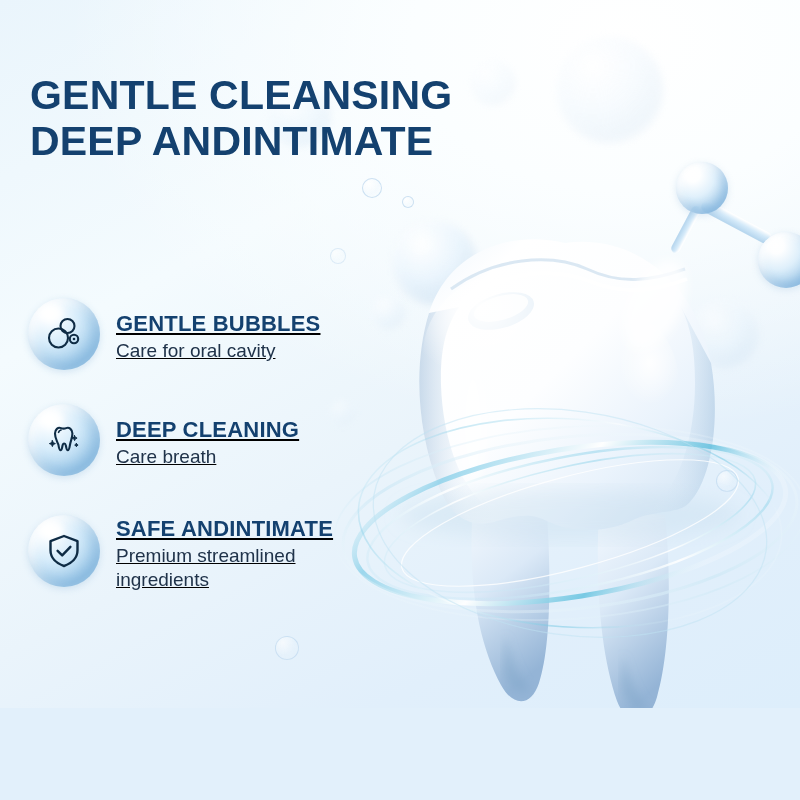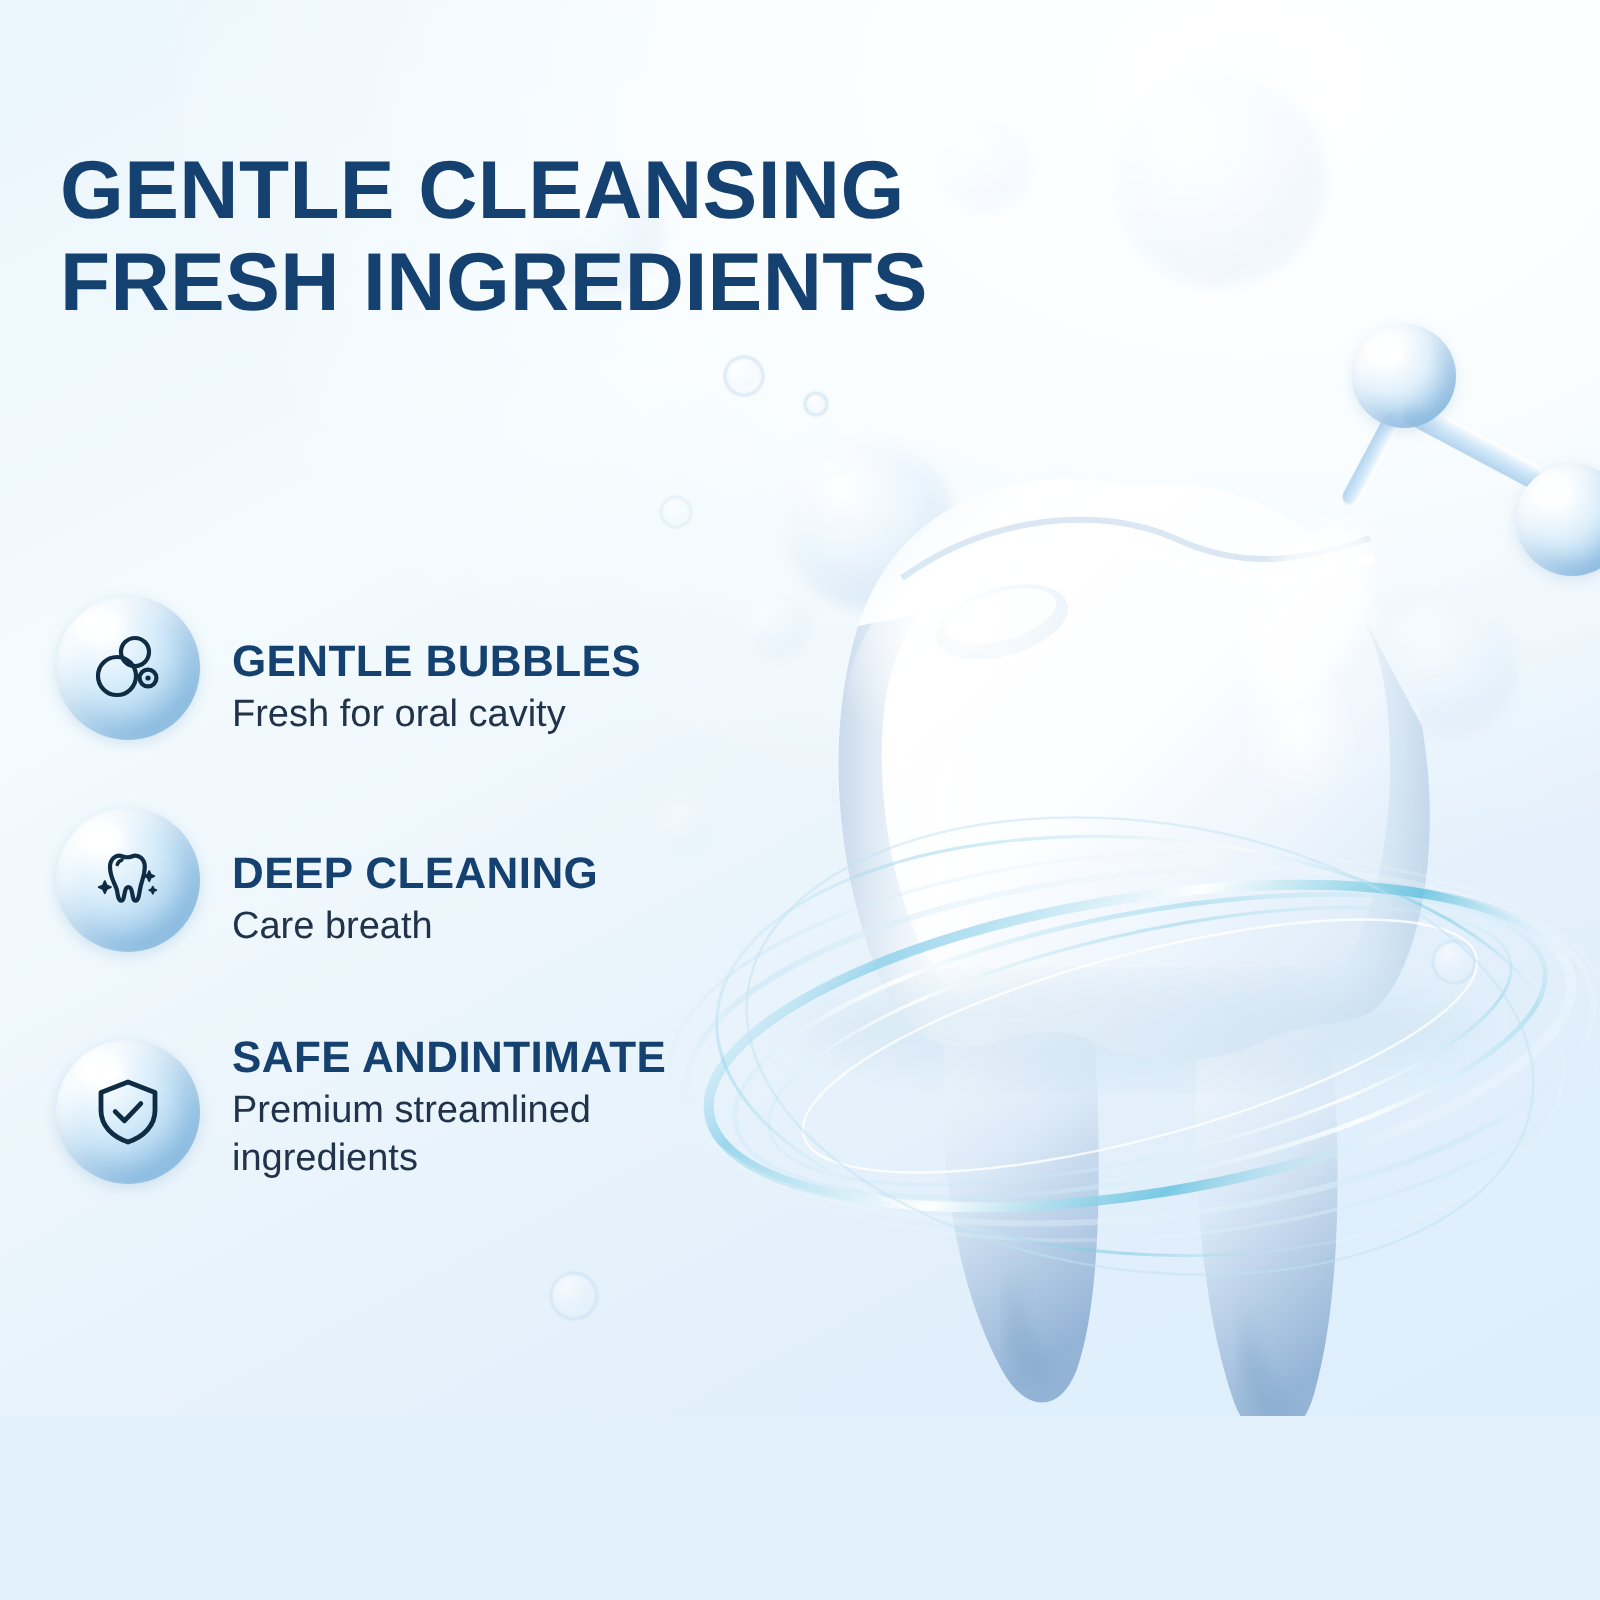--- a/index.html
+++ b/index.html
@@ -51,21 +51,21 @@
   
   #headline{
     position:absolute;left:30px;top:72px;width:640px;
     color:#14416f;font-weight:bold;font-size:41px;line-height:46px;
     letter-spacing:.2px;
   }
   #headline div{white-space:nowrap;}
 
   
   #features{position:absolute;left:28px;top:298px;width:400px;}
-  .feature{position:relative;display:flex;align-items:flex-end;margin-bottom:34px;}
+  .feature{position:relative;display:flex;align-items:center;margin-bottom:34px;text-decoration:underline;}
   .feature:last-child{margin-bottom:0;}
   .fic{
     position:relative;flex:0 0 auto;width:72px;height:72px;border-radius:50%;
     background:
       radial-gradient(circle at 30% 24%, rgba(255,255,255,.98) 0%, rgba(245,251,255,.92) 12%, rgba(210,234,250,.85) 38%, rgba(158,203,235,.92) 74%, rgba(186,221,243,.95) 100%);
     box-shadow:
       inset -6px -7px 13px rgba(104,160,207,.45),
       inset 5px 5px 11px rgba(255,255,255,.95),
       0 2px 7px rgba(135,178,214,.30);
     display:flex;align-items:center;justify-content:center;
@@ -216,37 +216,37 @@
       <ellipse rx="190" ry="56" transform="rotate(-13)" fill="none" stroke="url(#sw2)" stroke-width="1.6"></ellipse>
       <ellipse rx="236" ry="96" transform="rotate(-4)" fill="none" stroke="url(#sw3)" stroke-width="1.8" opacity=".75"></ellipse>
       <ellipse rx="174" ry="46" transform="rotate(-15)" fill="none" stroke="#ffffff" stroke-opacity=".8" stroke-width="1.2"></ellipse>
       <ellipse rx="212" ry="104" transform="rotate(4)" fill="none" stroke="url(#sw1)" stroke-width="1.6" opacity=".55"></ellipse>
       <ellipse rx="198" ry="112" transform="rotate(8)" fill="none" stroke="#bfe4f4" stroke-opacity=".5" stroke-width="1.2"></ellipse>
     </g>
   </svg>
 
   <div id="headline">
     <div>GENTLE CLEANSING</div>
-    <div>FRESH INGREDIENTS</div>
+    <div>DEEP ANDINTIMATE</div>
   </div>
 
   <div id="features">
 
     <div class="feature">
       <div class="fic">
         <svg width="42" height="42" viewBox="0 0 42 42" fill="none" stroke="#0f2c45" stroke-width="2.1">
           <circle cx="15.5" cy="25" r="9.5"></circle>
           <circle cx="24.5" cy="13" r="7"></circle>
           <circle cx="31" cy="26" r="4.2"></circle>
           <circle cx="31" cy="26" r="1.3" fill="#0f2c45" stroke="none"></circle>
         </svg>
       </div>
       <div class="ftext">
         <div class="ftitle">GENTLE BUBBLES</div>
-        <div class="fsub">Fresh for oral cavity</div>
+        <div class="fsub">Care for oral cavity</div>
       </div>
     </div>
 
     <div class="feature">
       <div class="fic">
         <svg width="42" height="42" viewBox="0 0 42 42" fill="none" stroke="#0f2c45" stroke-width="2.1" stroke-linecap="round" stroke-linejoin="round">
           <path d="M12 14.5c0-4 3-6.6 6-5.4 2 .8 3.2.8 5.2 0 3-1.2 6.2 1.4 6.2 5.4 0 4.6-1.6 6.6-2.4 11.2-.5 3-.8 5.6-2.2 5.6-1.3 0-1.4-2.4-1.9-4.6-.3-1.4-.8-2.2-1.7-2.2-.9 0-1.4.8-1.7 2.2-.5 2.2-.6 4.6-1.9 4.6-1.4 0-1.7-2.6-2.2-5.6C13.6 21.1 12 19.1 12 14.5Z"></path>
           <path d="M15.6 13.3c.4-1.2 1.3-2 2.4-2.3" stroke-width="1.7"></path>
           <path d="M9.4 21.6l.9 2.1 2.1.9-2.1.9-.9 2.1-.9-2.1-2.1-.9 2.1-.9z" fill="#0f2c45" stroke-width="1"></path>
           <path d="M31.6 16.6l.75 1.75 1.75.75-1.75.75-.75 1.75-.75-1.75-1.75-.75 1.75-.75z" fill="#0f2c45" stroke-width="1"></path>

